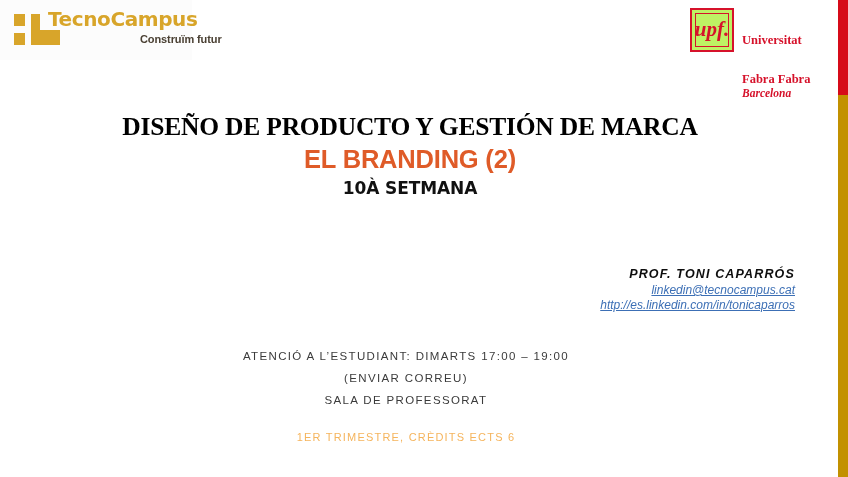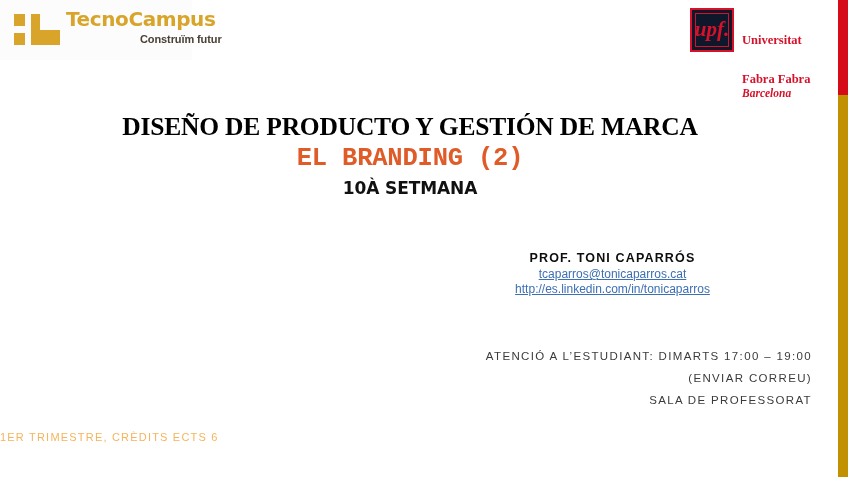--- a/index.html
+++ b/index.html
@@ -62,21 +62,21 @@
   .tc-notch {
     position: absolute;
     left: 26px;
     top: 1px;
     width: 20px;
     height: 16px;
     background: #FCFCFC;
   }
   .tc-word {
     position: absolute;
-    left: 66px;
+    left: 48px;
     top: 9px;
     font-family: "DejaVu Sans", sans-serif;
     font-size: 20px;
     font-weight: 700;
     color: #D8A52A;
     letter-spacing: -0.4px;
     line-height: 1;
     white-space: nowrap;
   }
   .tc-tag {
@@ -102,21 +102,21 @@
     height: 46px;
   }
   .upf-box {
     position: absolute;
     left: 0px;
     top: 0px;
     width: 44px;
     height: 44px;
     border: 2px solid #D6122B;
     box-sizing: border-box;
-    background: #0f172a;
+    background: #bef264;
   }
   .upf-box-inner {
     position: absolute;
     left: 3px;
     top: 3px;
     right: 3px;
     bottom: 3px;
     border: 1px solid #D6122B;
     box-sizing: border-box;
   }
@@ -170,21 +170,21 @@
   .title-line1 {
     font-family: Liberation Serif, serif;
     font-size: 25.5px;
     font-weight: 700;
     color: #000000;
     letter-spacing: -0.2px;
     line-height: 30px;
     white-space: nowrap;
   }
   .title-line2 {
-    font-family: Liberation Mono, monospace;
+    font-family: Liberation Sans, sans-serif;
     font-size: 25.5px;
     font-weight: 700;
     color: #DF5B28;
     letter-spacing: -0.2px;
     line-height: 34px;
     white-space: nowrap;
   }
   .title-line3 {
     font-family: "DejaVu Sans", sans-serif;
     font-size: 17px;
@@ -192,23 +192,24 @@
     color: #111111;
     letter-spacing: -0.1px;
     line-height: 24px;
     white-space: nowrap;
   }
 
   
   .prof-block {
     position: absolute;
     left: 430px;
-    top: 250px;
+    top: 266px;
     width: 365px;
-    text-align: center;
+    text-align: right;
+    font-style: italic;
   }
   .prof-name {
     font-family: "Liberation Sans", sans-serif;
     font-size: 12.5px;
     font-weight: 700;
     color: #0D0D0D;
     letter-spacing: 1.15px;
     line-height: 17px;
     white-space: nowrap;
   }
@@ -223,38 +224,39 @@
     white-space: nowrap;
     cursor: pointer;
   }
 
   
   .attn-block {
     position: absolute;
     left: 0px;
     top: 345px;
     width: 812px;
-    text-align: right;
+    text-align: center;
   }
   .attn-line {
     font-family: "Liberation Sans", sans-serif;
     font-size: 11.5px;
     font-weight: 400;
     color: #3B3B3B;
     letter-spacing: 1.35px;
     line-height: 22px;
     white-space: nowrap;
   }
 
   
   .footer-line {
     position: absolute;
     left: 0px;
     top: 429px;
     width: 812px;
+    text-align: center;
     font-family: "Liberation Sans", sans-serif;
     font-size: 11px;
     font-weight: 400;
     color: #F5B45C;
     letter-spacing: 1.2px;
     line-height: 16px;
     white-space: nowrap;
   }
 </style>
 </head>
@@ -289,21 +291,21 @@
   </div>
 
   <div class="title-block">
     <div class="title-line1">DISEÑO DE PRODUCTO Y  GESTIÓN DE MARCA</div>
     <div class="title-line2">EL BRANDING (2)</div>
     <div class="title-line3">10À SETMANA</div>
   </div>
 
   <div class="prof-block">
     <div class="prof-name">PROF. TONI CAPARRÓS</div>
-    <a class="prof-link">tcaparros@tonicaparros.cat</a>
+    <a class="prof-link">linkedin@tecnocampus.cat</a>
     <a class="prof-link">http://es.linkedin.com/in/tonicaparros</a>
   </div>
 
   <div class="attn-block">
     <div class="attn-line">ATENCIÓ A L’ESTUDIANT: DIMARTS 17:00 – 19:00</div>
     <div class="attn-line">(ENVIAR CORREU)</div>
     <div class="attn-line">SALA DE PROFESSORAT</div>
   </div>
 
   <div class="footer-line">1ER TRIMESTRE, CRÈDITS ECTS 6</div>

